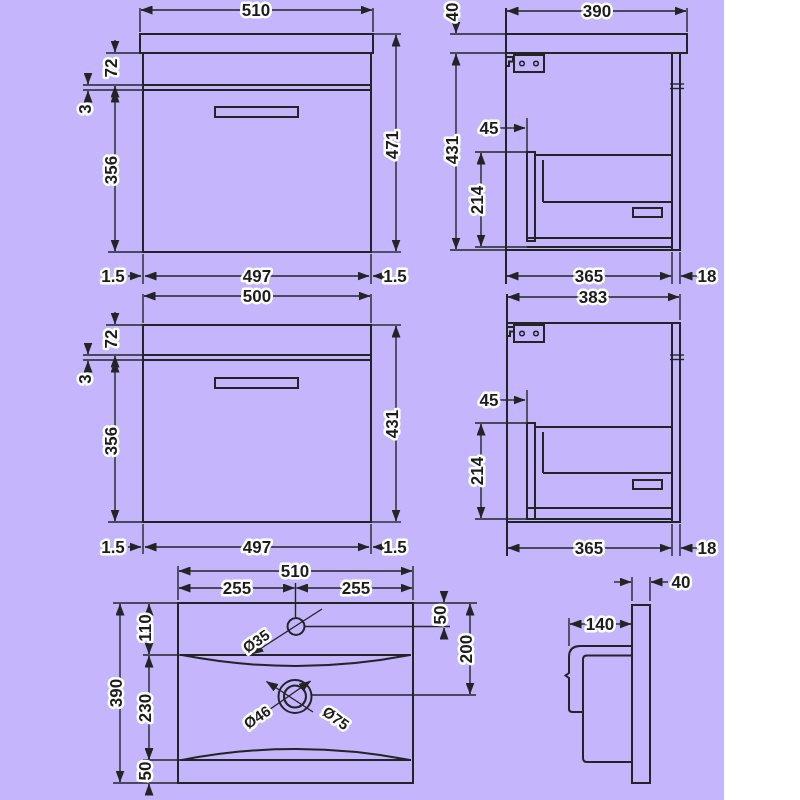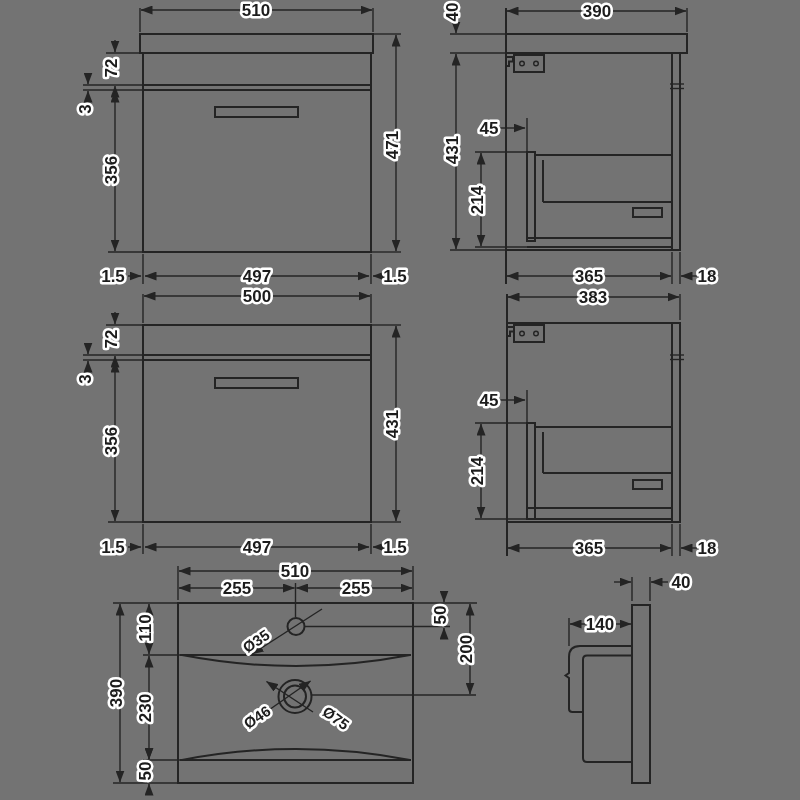--- a/index.html
+++ b/index.html
@@ -1,16 +1,16 @@
 <!DOCTYPE html>
 <html><head>
 <meta charset="utf-8">
 <style>
   html,body{margin:0;padding:0;background:#ffffff;}
-  .stage{width:800px;height:800px;background:#737373;position:relative;}
+  .stage{width:724px;height:800px;background:#c4b5fd;position:relative;}
   svg{display:block;}
   .ol{stroke:#242424;stroke-width:2;fill:none;}
   .dl{stroke:#242424;stroke-width:1.4;fill:none;}
   .dim{font-family:"Liberation Sans",sans-serif;font-weight:700;font-size:17px;fill:#1c1c1c;
        text-anchor:middle;dominant-baseline:central;
        paint-order:stroke;stroke:#ffffff;stroke-width:5px;stroke-linejoin:round;}
   .sm{font-size:15px;}
 </style>
 </head>
 <body>

